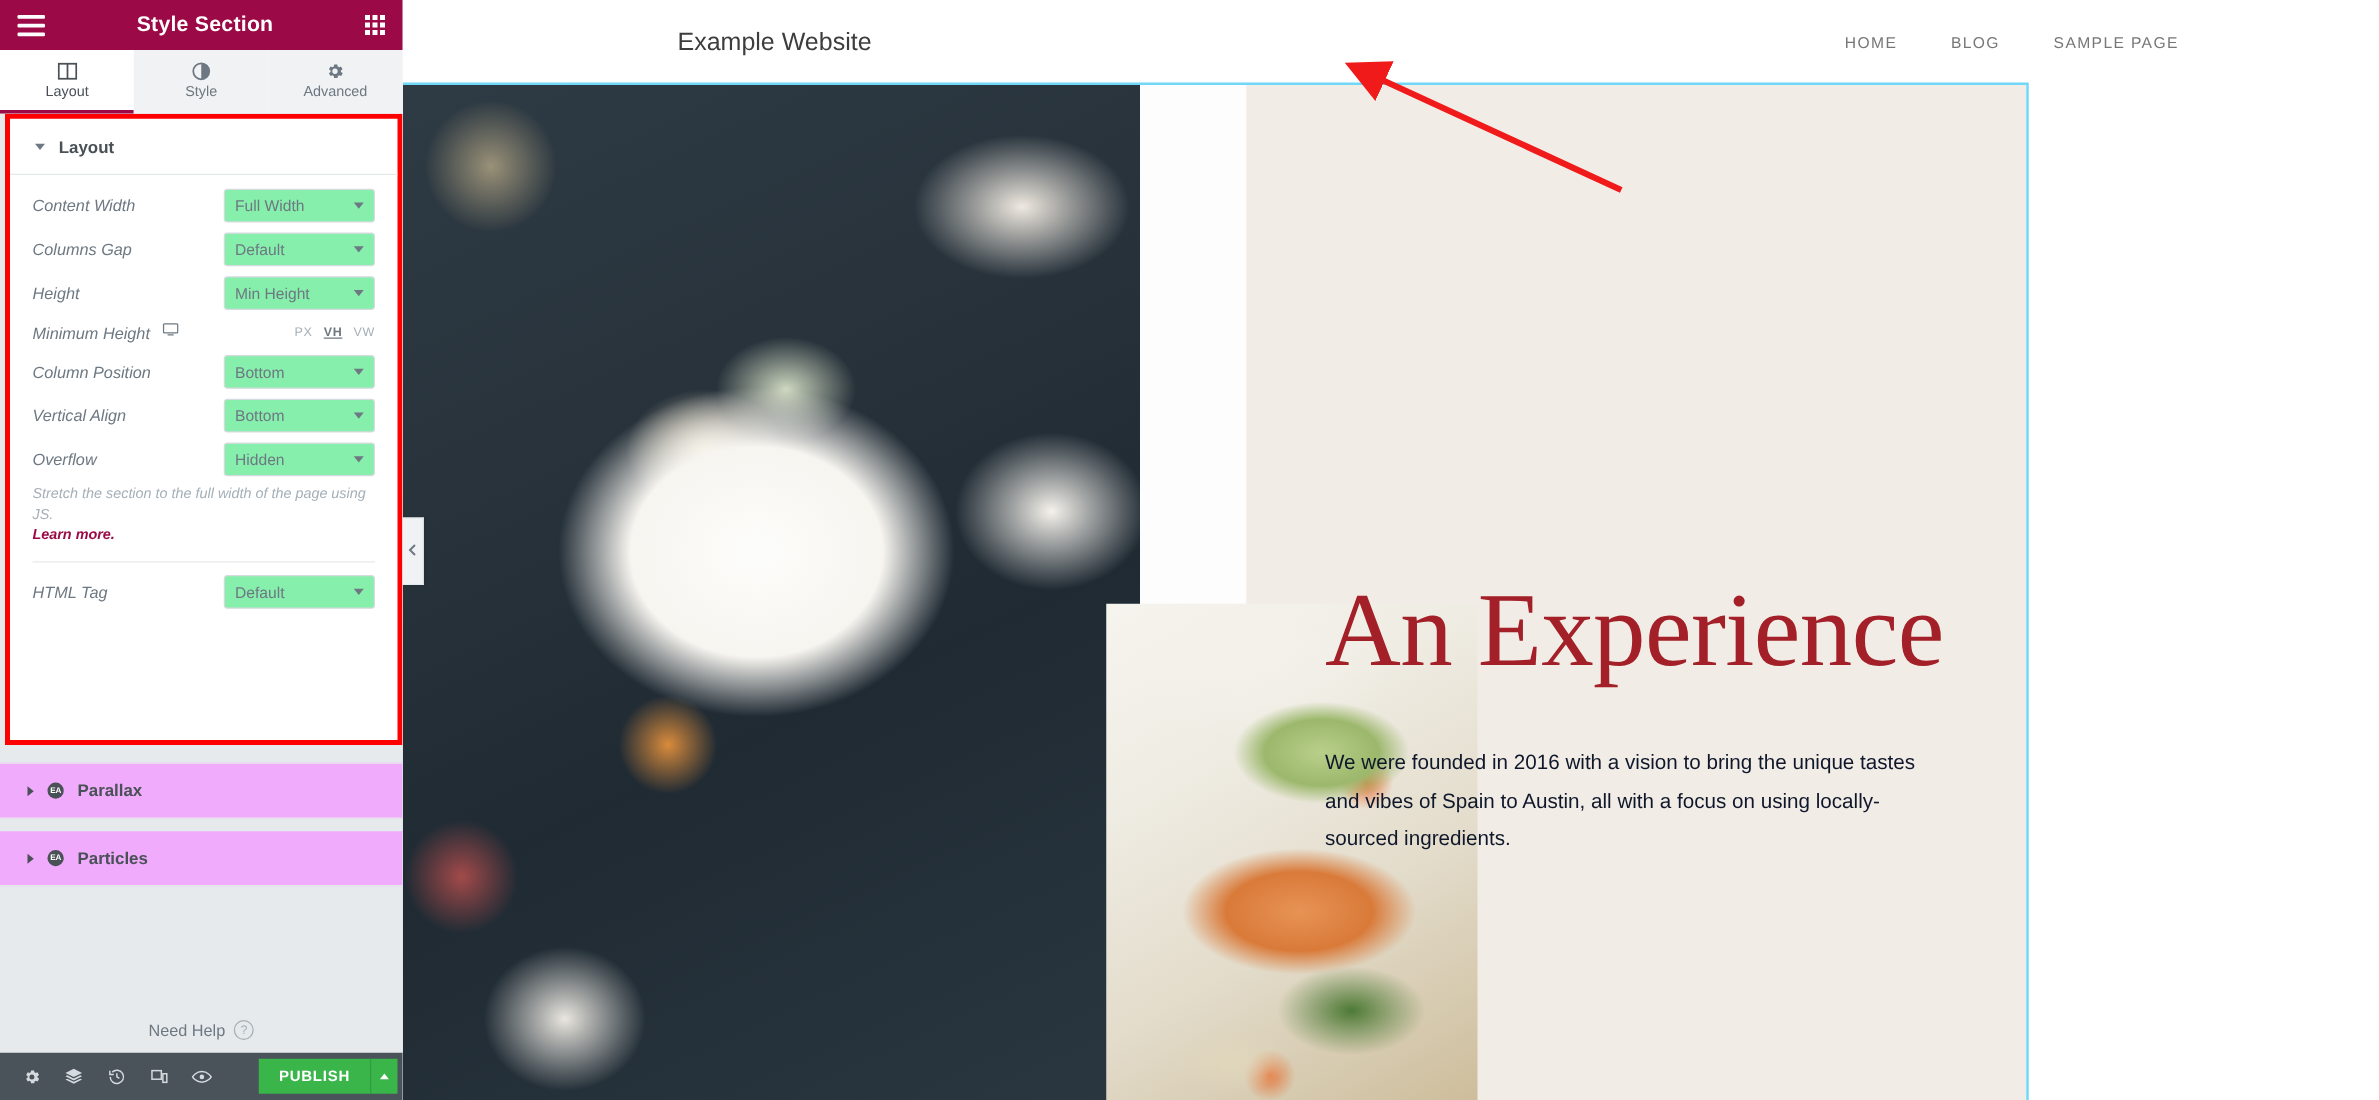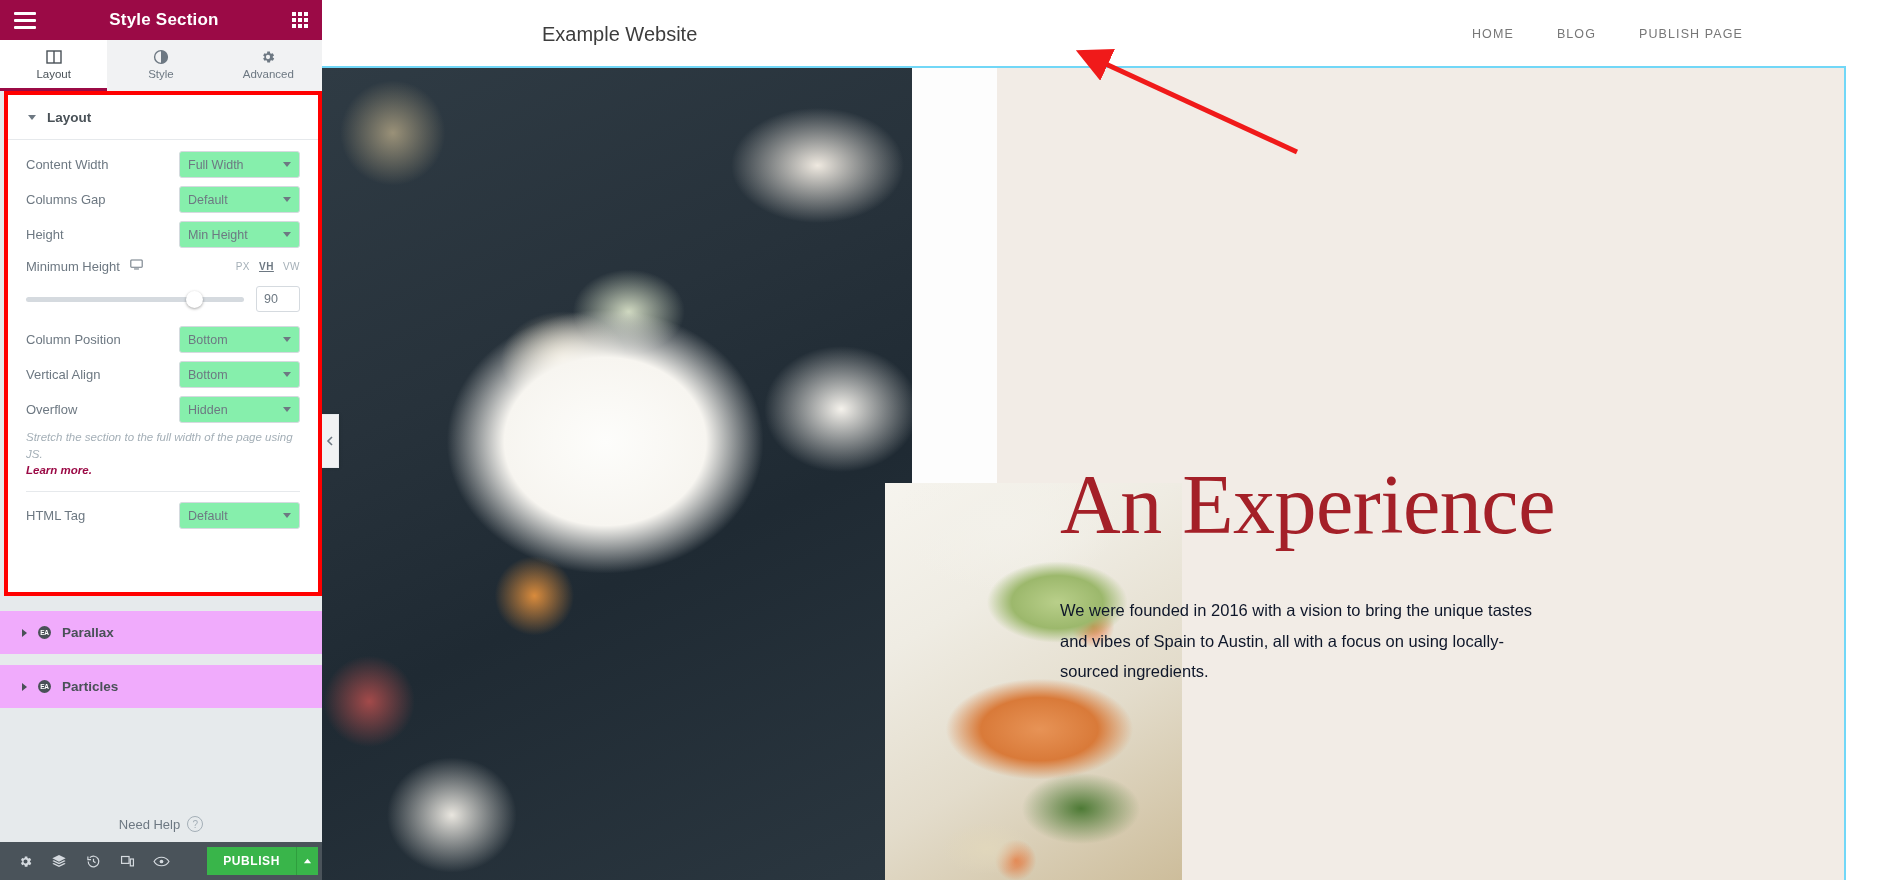--- a/index.html
+++ b/index.html
@@ -49,21 +49,21 @@
   .sec-head {
     display: flex; align-items: center; gap: 11px;
     padding: 15px 0 14px 20px; font-size: 13.5px; font-weight: bold; color: #495157;
     border-bottom: 1px solid #e6e9ec;
   }
   .caret-d { width: 0; height: 0; border-left: 4.5px solid transparent; border-right: 4.5px solid transparent; border-top: 5px solid #6d7882; }
   .caret-r { width: 0; height: 0; border-top: 4.5px solid transparent; border-bottom: 4.5px solid transparent; border-left: 5px solid #495157; }
 
   .ctl-list { padding: 7px 18px 12px 18px; }
   .ctl-row { display: flex; align-items: center; min-height: 35px; margin-bottom: 0px; }
-  .ctl-label { flex: 1; font-size: 13px; color: #6d7882; }
+  .ctl-label { flex: 1; font-size: 13px; color: #6d7882; font-style: italic; }
   .sel {
     width: 121px; height: 27px; border: 1px solid #d5dadf; border-radius: 3px;
     background: #86efac; display: flex; align-items: center; padding: 0 8px;
     font-size: 12.5px; color: #6d7882; position: relative; cursor: pointer;
   }
   .sel .cd { position: absolute; right: 8px; width: 0; height: 0;
     border-left: 4px solid transparent; border-right: 4px solid transparent; border-top: 5px solid #6d7882; }
 
   .units { display: flex; gap: 9px; font-size: 10px; color: #a4afb7; letter-spacing: .5px; }
   .units span { cursor: pointer; }
@@ -119,21 +119,21 @@
   }
 
   
   #canvas { position: absolute; left: 322px; top: 0; width: 1581px; height: 880px; background: #fff; overflow: hidden; }
   .site-header { height: 68px; background: #fff; display: flex; align-items: center; position: relative; }
   .site-title { position: absolute; left: 220px; font-size: 20px; color: #3d3d3d; font-weight: normal; }
   .site-nav { position: absolute; right: 160px; display: flex; gap: 43px; }
   .site-nav a { font-size: 12.5px; color: #777; letter-spacing: 1.1px; text-decoration: none; text-align: right; }
 
   .section {
-    position: absolute; left: 0; top: 68px; width: 1522px; height: 812px;
+    position: absolute; left: 0; top: 68px; width: 1299px; height: 812px;
     outline: 2px solid #71d7f7; background: #f2ece6; overflow: hidden; padding-left: 21px;
   }
   .photo-main {
     position: absolute; left: 0; top: 0; width: 590px; height: 812px;
     background:
       radial-gradient(ellipse 240px 200px at 48% 46%, #fdfdfb 0%, #f7f5f0 42%, rgba(247,245,240,0) 66%),
       radial-gradient(ellipse 150px 120px at 46% 47%, #d4762b 0%, #c2581f 30%, rgba(194,88,31,0) 62%),
       radial-gradient(ellipse 90px 70px at 41% 36%, #e8dcc0 0%, rgba(232,220,192,0) 70%),
       radial-gradient(circle 55px at 36% 65%, #d98b3c 0%, rgba(217,139,60,0) 72%),
       radial-gradient(ellipse 80px 60px at 52% 30%, #cfd8c0 0%, rgba(207,216,192,0) 70%),
@@ -264,28 +264,20 @@
                   <line x1="5" y1="13.5" x2="11" y2="13.5" stroke="#6d7882" stroke-width="1.3"></line>
                 </svg>
             </span>
             <span class="units">
               <span>PX</span>
               <span class="on">VH</span>
               <span>VW</span>
             </span>
           </div>
 
-          <div class="slider-row">
-            <div class="track">
-              <div class="knob"></div>
-            </div>
-            <div class="numbox">
-              <span>90</span>
-            </div>
-          </div>
 
           <div class="ctl-row">
             <span class="ctl-label">Column Position</span>
             <div class="sel">
               <span>Bottom</span>
               <span class="cd"></span>
             </div>
           </div>
 
           <div class="ctl-row">
@@ -399,21 +391,21 @@
     </span>
   </div>
 
   <div id="canvas">
 
     <div class="site-header">
       <div class="site-title">Example Website</div>
       <div class="site-nav">
         <a href="#">HOME</a>
         <a href="#">BLOG</a>
-        <a href="#">PUBLISH PAGE</a>
+        <a href="#">SAMPLE PAGE</a>
       </div>
     </div>
 
     <div class="section">
 
       <div class="photo-main"></div>
       <div class="photo-white"></div>
       <div class="photo-salmon"></div>
 
       <div class="txt-block">

